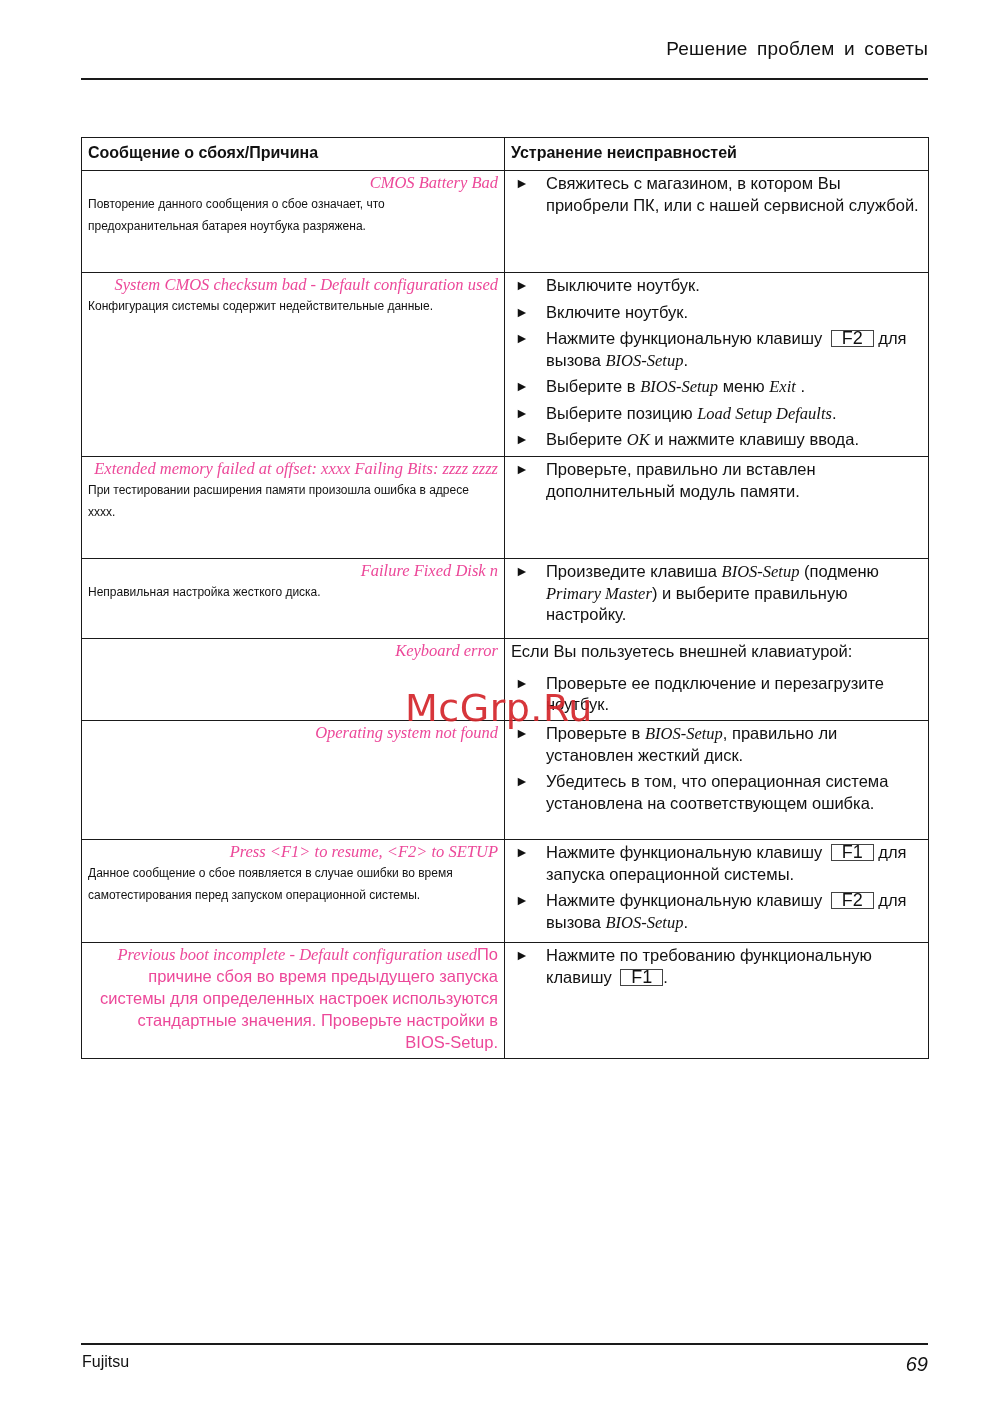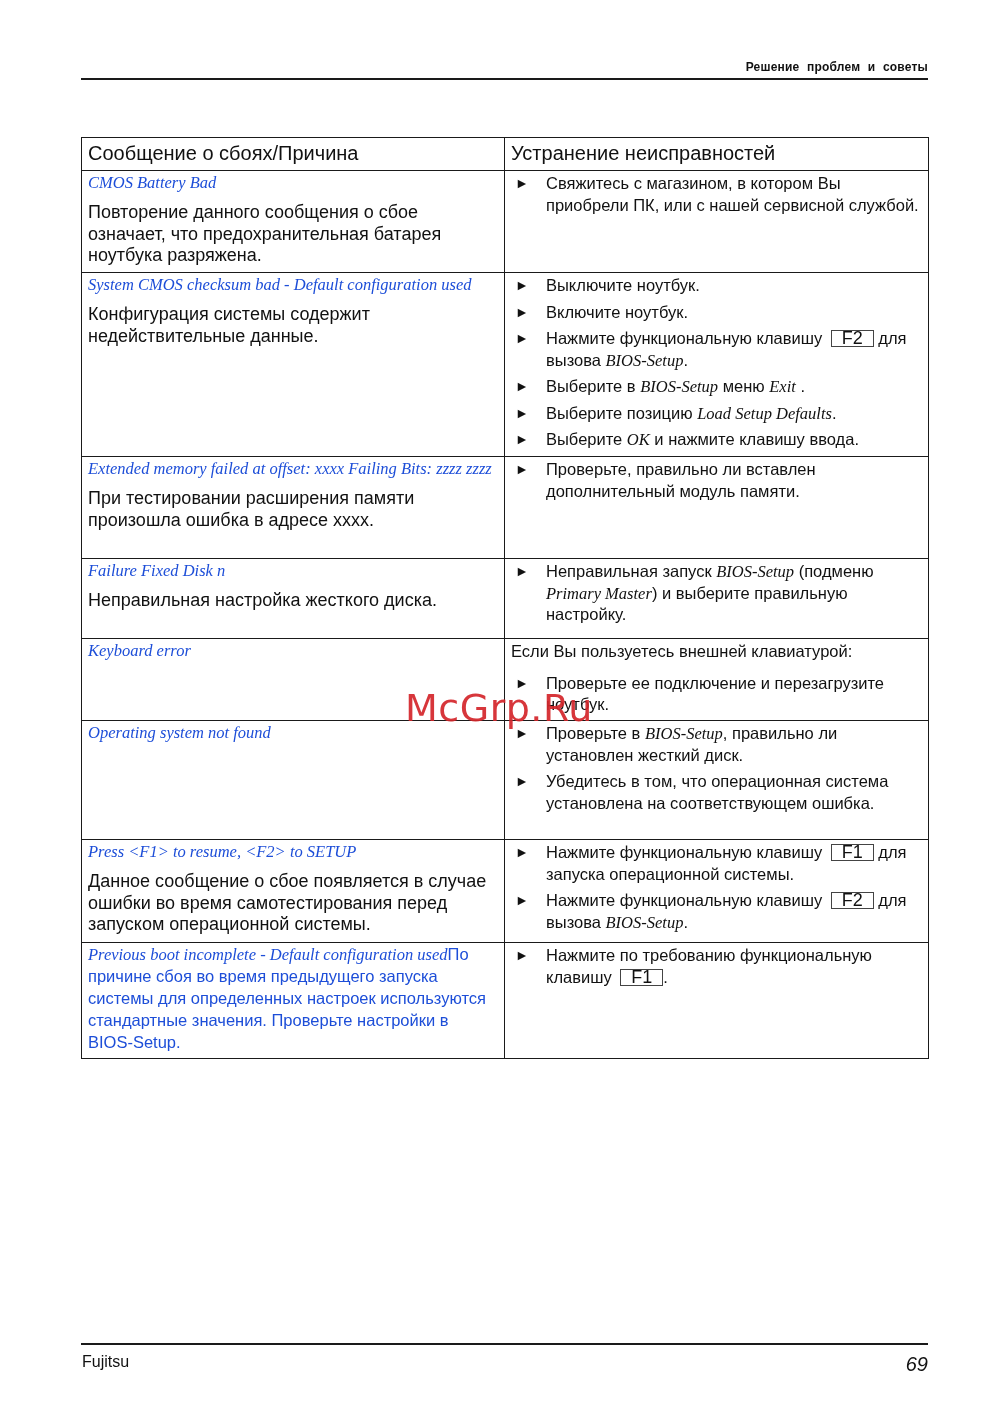--- a/index.html
+++ b/index.html
@@ -1,30 +1,30 @@
 <!DOCTYPE html>
 <html><head>
   <meta charset="utf-8">
   <style>
     html, body { margin: 0; padding: 0; background: #ffffff; }
     body { width: 1000px; height: 1417px; position: relative; overflow: hidden;
       font-family: "Liberation Sans", sans-serif; color: #111; }
-    .header-title { position: absolute; right: 72px; top: 60px; font-weight: bold; font-size: 12px; word-spacing: 4px; letter-spacing: 0.2px; }
+    .header-title { position: absolute; right: 72px; top: 38px; font-weight: normal; font-size: 19px; word-spacing: 4px; letter-spacing: 0.2px; }
     .header-rule { position: absolute; left: 81px; width: 847px; top: 78px; height: 2px; background: #1a1a1a; }
     .footer-rule { position: absolute; left: 81px; width: 847px; top: 1343px; height: 2px; background: #1a1a1a; }
     .footer-brand { position: absolute; left: 82px; top: 1353px; font-size: 16px; }
     .footer-page { position: absolute; right: 72px; top: 1353px; font-size: 20px; font-style: italic; }
 
     table.trouble { position: absolute; left: 81px; top: 137px; width: 847px; border-collapse: collapse; table-layout: fixed; }
     table.trouble td, table.trouble th { border: 1.6px solid #1a1a1a; vertical-align: top; padding: 0 6px 4px 6px; text-align: left; }
     table.trouble col.c1 { width: 423px; }
     table.trouble col.c2 { width: 424px; }
-    th { font-weight: normal; font-size: 20px; height: 26px; padding-top: 2px !important; vertical-align: middle !important; }
-    .msg { font-family: "Liberation Serif", serif; font-style: italic; font-size: 16.5px; line-height: 22px; margin-top: 1px; color: #1d4ed8; }
-    .cause { font-size: 18px; line-height: 21.5px; margin-top: 8px; }
+    th { font-weight: bold; font-size: 16px; height: 26px; padding-top: 2px !important; vertical-align: middle !important; }
+    .msg { font-family: "Liberation Serif", serif; font-style: italic; font-size: 16.5px; line-height: 22px; margin-top: 1px; color: #ec4899; text-align: right; }
+    .cause { font-size: 12px; line-height: 21.5px; margin-top: 0; }
     .inline-cause { font-size: 16.5px; line-height: 21.5px; }
     .steps { list-style: none; margin: 0; padding: 0; }
     .steps li { position: relative; padding-left: 35px; font-size: 16.5px; line-height: 21.5px; margin-top: 5px; }
     .steps li:first-child { margin-top: 2px; }
     .steps li .bullet { position: absolute; left: 4px; top: 0; font-size: 14px; }
     .intro { font-size: 16.5px; line-height: 21.5px; margin-top: 2px; margin-bottom: 10px; }
     .it { font-family: "Liberation Serif", serif; font-style: italic; }
     .key { display: inline-block; border: 1px solid #444; font-size: 18px; line-height: 15px; padding: 0 10px; margin-left: 4px; min-width: 16px; text-align: center; }
 
     .watermark { position: absolute; left: 405px; top: 686px; font-size: 38px; color: #d4262b; font-family: "DejaVu Sans", sans-serif; letter-spacing: 0.5px; opacity: 0.92; }
@@ -85,21 +85,21 @@
           </ul>
         </td>
       </tr>
       <tr style="height: 80px;">
         <td>
           <div class="msg">Failure Fixed Disk n</div>
           <div class="cause">Неправильная настройка жесткого диска.</div>
         </td>
         <td>
           <ul class="steps">
-            <li><span class="bullet">►</span><span>Неправильная запуск </span><span class="it">BIOS-Setup</span><span> (подменю </span><span class="it">Primary Master</span><span>) и выберите правильную настройку.</span></li>
+            <li><span class="bullet">►</span><span>Произведите клавиша </span><span class="it">BIOS-Setup</span><span> (подменю </span><span class="it">Primary Master</span><span>) и выберите правильную настройку.</span></li>
           </ul>
         </td>
       </tr>
       <tr style="height: 82px;">
         <td>
           <div class="msg">Keyboard error</div>
         </td>
         <td>
           <div class="intro">Если Вы пользуетесь внешней клавиатурой:</div>
           <ul class="steps">

